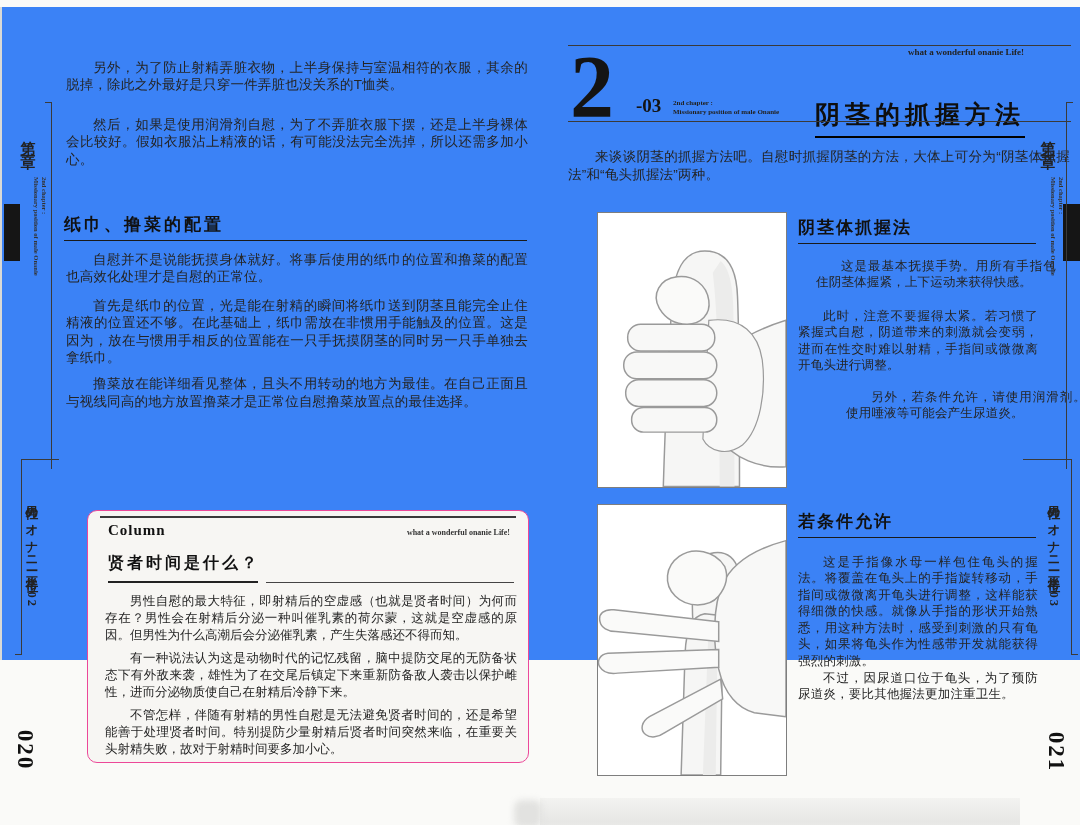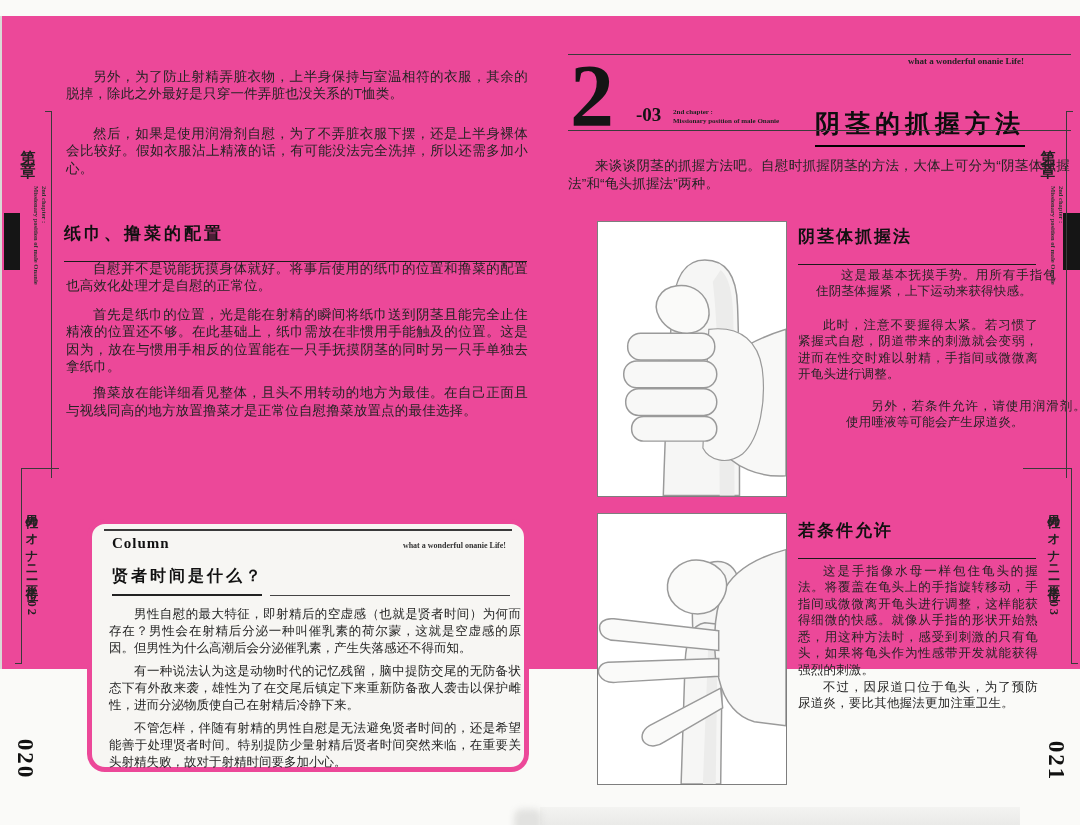--- a/index.html
+++ b/index.html
@@ -3,34 +3,34 @@
 <meta charset="utf-8">
 <style>
   html,body{margin:0;padding:0;}
   body{
     width:1080px;height:825px;position:relative;overflow:hidden;
     background:#fafaf8;
     font-family:"Liberation Sans","DejaVu Sans",sans-serif;
     color:#1e1e1e;
   }
   .serif{font-family:"Liberation Serif","DejaVu Serif",serif;font-weight:bold;}
-  .page{position:absolute;top:16px;width:540px;height:653px;background:#ec4899;}
+  .page{position:absolute;top:7px;width:540px;height:653px;background:#3b82f6;}
   #page-left{left:0;border-left:2px solid #d9d9d6;}
   #page-right{left:540px;}
 
   .para{
     position:absolute;font-size:13.5px;line-height:17.5px;
     text-align:justify;text-indent:2em;color:#242424;letter-spacing:.2px;
   }
   .para.small{font-size:12.5px;line-height:16.5px;}
 
   .sec-head{
     position:absolute;font-family:"Liberation Serif","DejaVu Serif",serif;
     font-weight:bold;font-size:17px;letter-spacing:3px;color:#111;
-    border-bottom:1.5px solid #1a1a1a;padding-bottom:16px;
+    border-bottom:1.5px solid #1a1a1a;padding-bottom:4px;
   }
 
   .rule{position:absolute;background:#3a3a3a;}
 
   .vtext{
     position:absolute;writing-mode:vertical-rl;text-orientation:mixed;
     font-family:"Liberation Serif","DejaVu Serif",serif;font-weight:bold;color:#222;
   }
   .chapter-vert{font-size:15px;letter-spacing:6px;}
   .footer-vert{font-size:12.5px;letter-spacing:2px;}
@@ -49,21 +49,21 @@
 
   .fig{
     position:absolute;border:1px solid #7e7e7e;background:#ffffff;
     box-sizing:border-box;
   }
   .fig svg{display:block;width:100%;height:100%;}
 
   
   #column-box{
     position:absolute;left:85px;top:503px;width:442px;height:253px;
-    background:#f7f6f3;border:5px solid #ec4899;border-radius:18px;
+    background:#f7f6f3;border:1px solid #ec4899;border-radius:10px;
     box-sizing:border-box;
   }
   #column-box .inner-top{position:absolute;left:12px;right:12px;top:5px;height:1.5px;background:#3a3a3a;}
   #col-label{position:absolute;left:20px;top:11px;font-size:15px;letter-spacing:1px;color:#111;}
   #col-slogan{position:absolute;right:18px;top:17px;font-size:8px;color:#333;}
   #col-heading{position:absolute;left:20px;top:42px;font-size:16px;letter-spacing:3px;color:#111;}
   .col-underline-a{position:absolute;left:20px;top:70px;width:150px;height:2px;background:#222;}
   .col-underline-b{position:absolute;left:178px;top:71px;right:14px;height:1.2px;background:#444;}
   #col-paragraphs{position:absolute;left:17px;top:82px;width:412px;}
   #col-paragraphs p{

